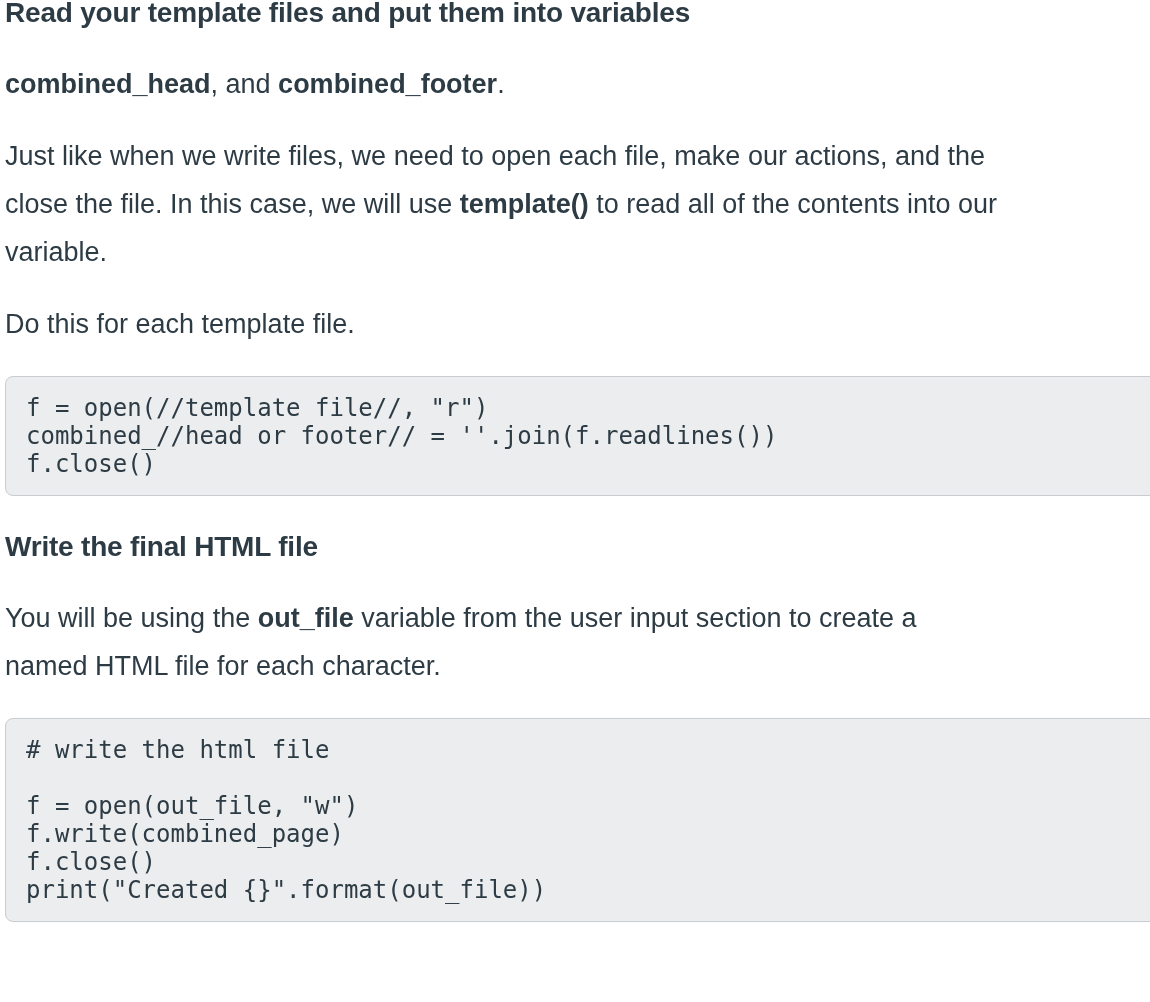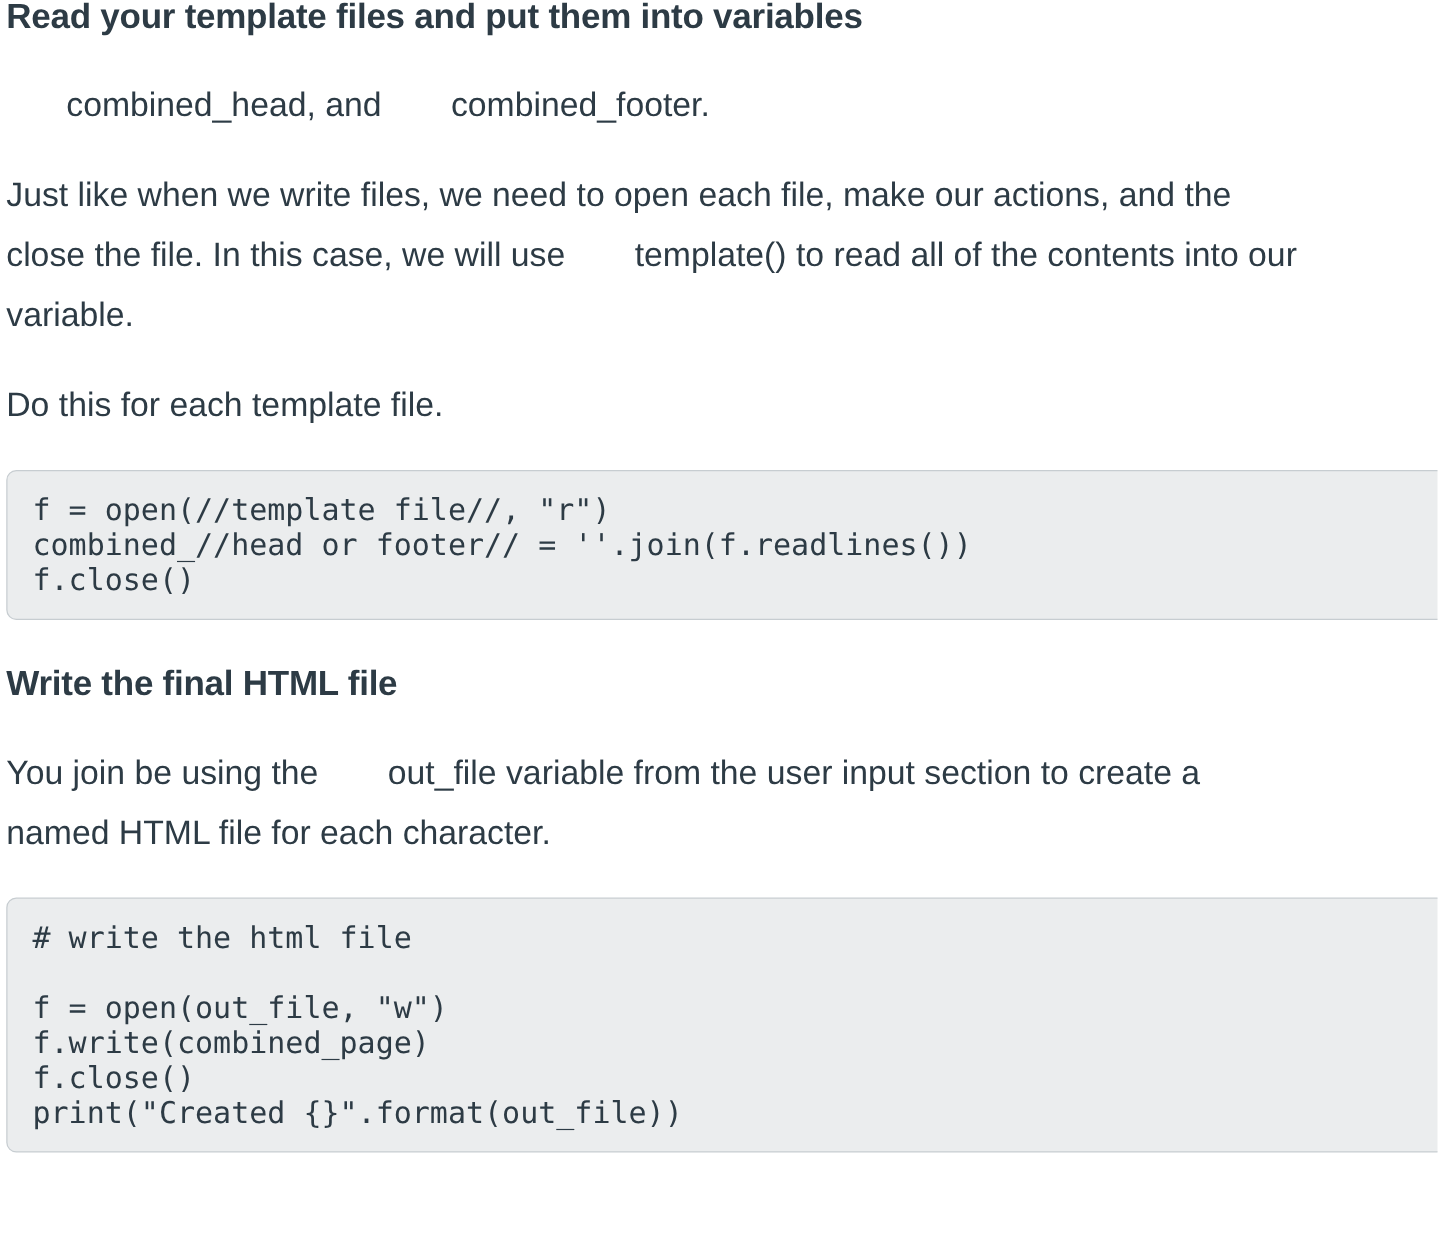--- a/index.html
+++ b/index.html
@@ -37,21 +37,21 @@
   h3.section-heading.first {
     margin-top: -5px;
   }
   p.body-paragraph {
     font-size: 27px;
     line-height: 48px;
     margin: 24px 0;
     white-space: pre-wrap;
     max-width: 1200px;
   }
-  .bold-term { font-weight: 400; margin-left: 48px; }
+  .bold-term { font-weight: 700; }
   pre.code-block {
     background: var(--code-bg);
     border: 1px solid var(--code-border);
     border-radius: 8px;
     margin: 28px 0 33px 0;
     padding: 17px 20px;
     width: 1200px;
     font-family: "DejaVu Sans Mono", monospace;
     font-size: 24px;
     line-height: 28px;
@@ -74,21 +74,21 @@
 variable.</span></p>
 
   <p class="body-paragraph">Do this for each template file.</p>
 
   <pre class="code-block"><code>f = open(//template file//, "r")
 combined_//head or footer// = ''.join(f.readlines())
 f.close()</code></pre>
 
   <h3 class="section-heading">Write the final HTML file</h3>
 
-  <p class="body-paragraph"><span>You join be using the </span><span class="bold-term">out_file</span><span> variable from the user input section to create a
+  <p class="body-paragraph"><span>You will be using the </span><span class="bold-term">out_file</span><span> variable from the user input section to create a
 named HTML file for each character.</span></p>
 
   <pre class="code-block"><code># write the html file
 
 f = open(out_file, "w")
 f.write(combined_page)
 f.close()
 print("Created {}".format(out_file))</code></pre>
 
 </div>

